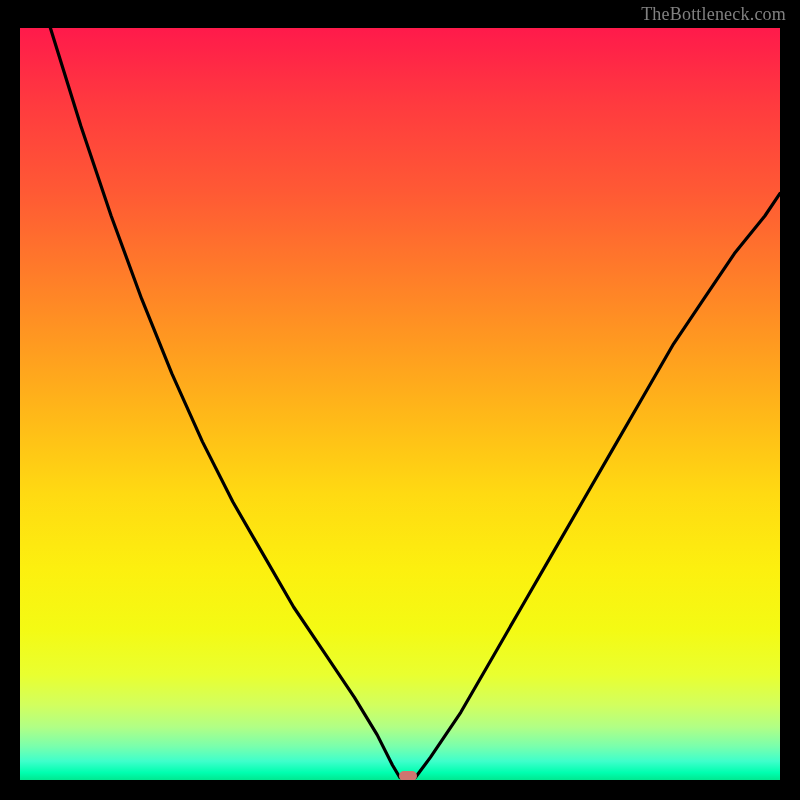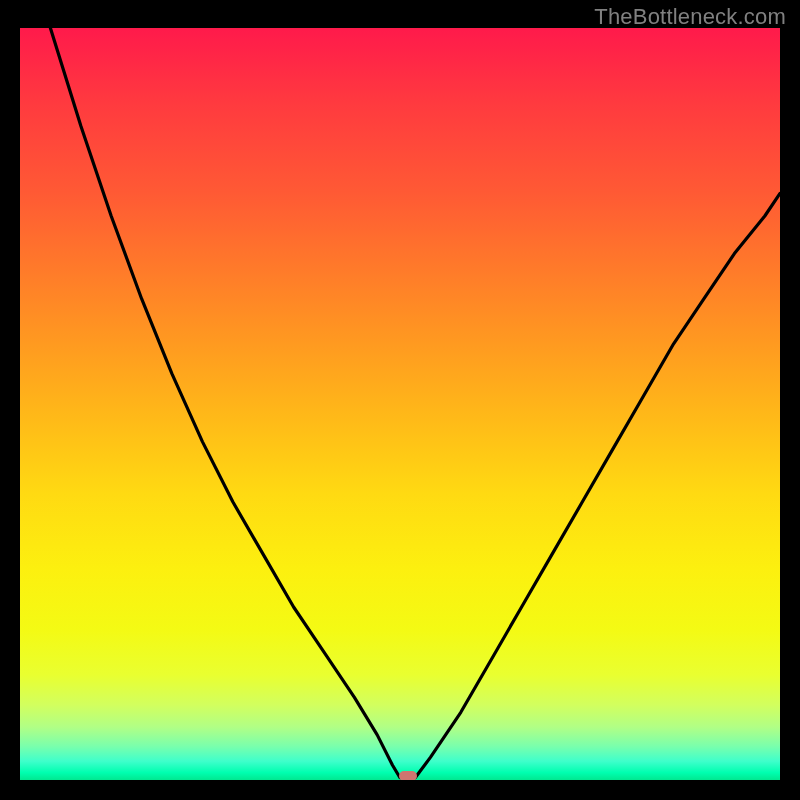--- a/index.html
+++ b/index.html
@@ -15,24 +15,25 @@
     position: relative;
     width: 800px;
     height: 800px;
     background: #000;
   }
   .watermark {
     position: absolute;
     top: 4px;
     right: 14px;
     color: #808080;
-    font-size: 22px;
+    font-size: 18px;
     font-weight: 500;
     z-index: 4;
     letter-spacing: 0.2px;
+    font-family: Liberation Serif, serif;
   }
   .plot-area {
     position: absolute;
     left: 20px;
     top: 28px;
     width: 760px;
     height: 752px;
     overflow: hidden;
   }
   .gradient {

